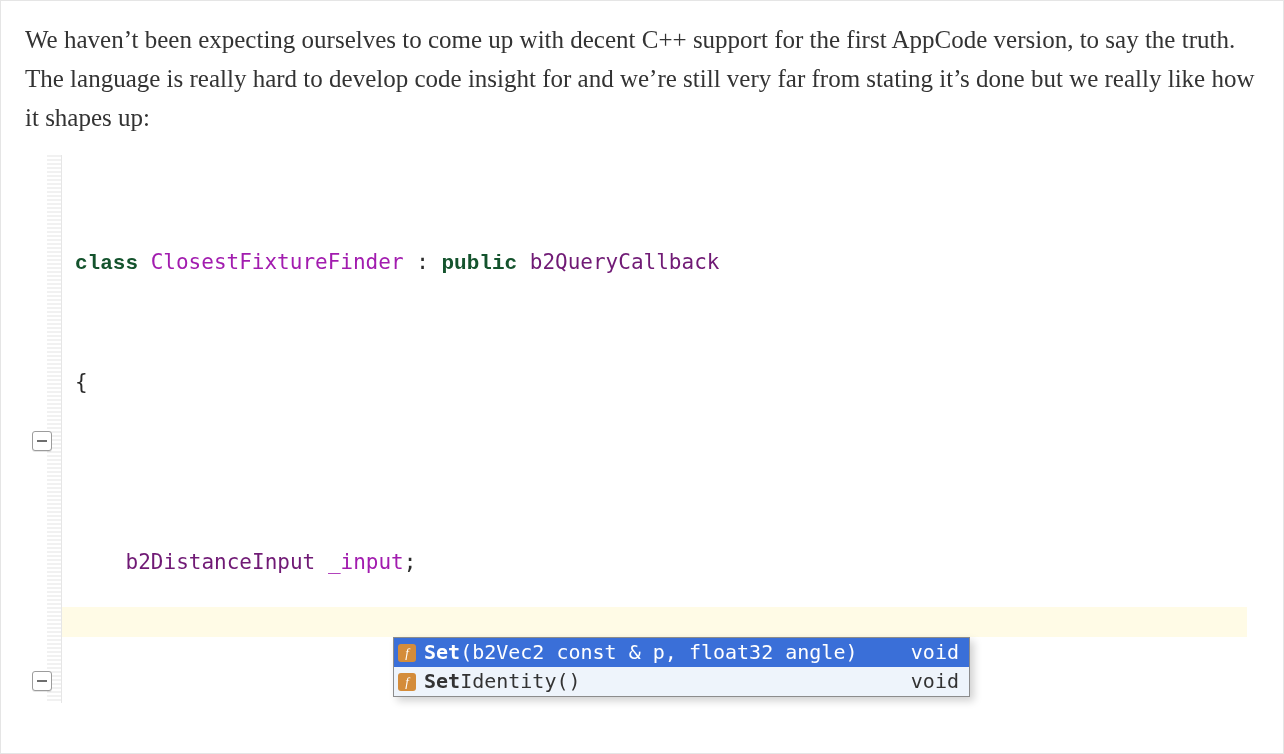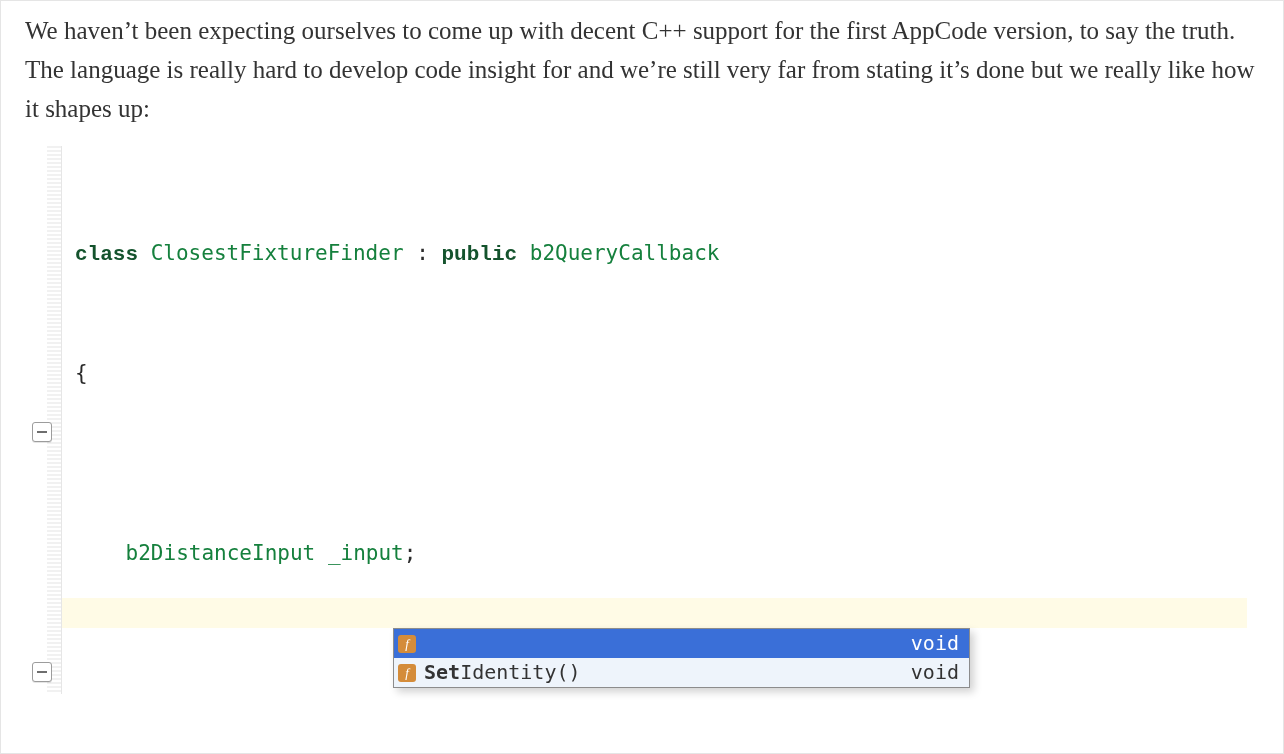--- a/index.html
+++ b/index.html
@@ -5,21 +5,21 @@
   html, body {
     margin: 0;
     padding: 0;
     background: #ffffff;
     font-family: Georgia, 'Times New Roman', serif;
   }
   .page {
     box-sizing: border-box;
     width: 1284px;
     height: 754px;
-    padding: 7px 24px 0 24px;
+    padding: 16px 24px 0 24px;
     border: 1px solid #e5e5e5;
     color: #333333;
   }
   .intro {
     font-size: 25px;
     line-height: 1.55;
     color: #333333;
     margin-top: 4px;
     margin-bottom: 18px;
     font-family: Georgia, 'Times New Roman', serif;
@@ -85,22 +85,22 @@
     position: absolute;
     left: 0;
     right: 0;
     height: 30px;
     background: #fffbe6;
     z-index: 0;
   }
 
   
   .kw   { color: #14532d; font-weight: bold; font-family: Liberation Mono, monospace; } 
-  .type { color: #15803d; }                     
-  .id   { color: #15803d; }                     
+  .type { color: #701a75; }                     
+  .id   { color: #a21caf; }                     
   .punc { color: #2b2b2b; }
 
   
   .popup {
     position: absolute;
     width: 575px;
     background: #ffffff;
     border: 1px solid #8c8c8c;
     box-shadow: 4px 4px 8px rgba(0,0,0,0.18);
     font-family: Menlo, "DejaVu Sans Mono", Consolas, monospace;
@@ -202,20 +202,21 @@
       
       
       
       
       
     </div>
 
     <div class="popup" style="left:368px; top:482px;">
       <div class="popup-row selected">
         <span class="fn-icon">f</span>
+        <span><span class="typed">Set</span><span class="rest">(b2Vec2 const &amp; p, float32 angle)</span></span>
         <span class="ret">void</span>
       </div>
       <div class="popup-row alt">
         <span class="fn-icon">f</span>
         <span><span class="typed">Set</span><span class="rest">Identity()</span></span>
         <span class="ret">void</span>
       </div>
     </div>
 
   </div>

